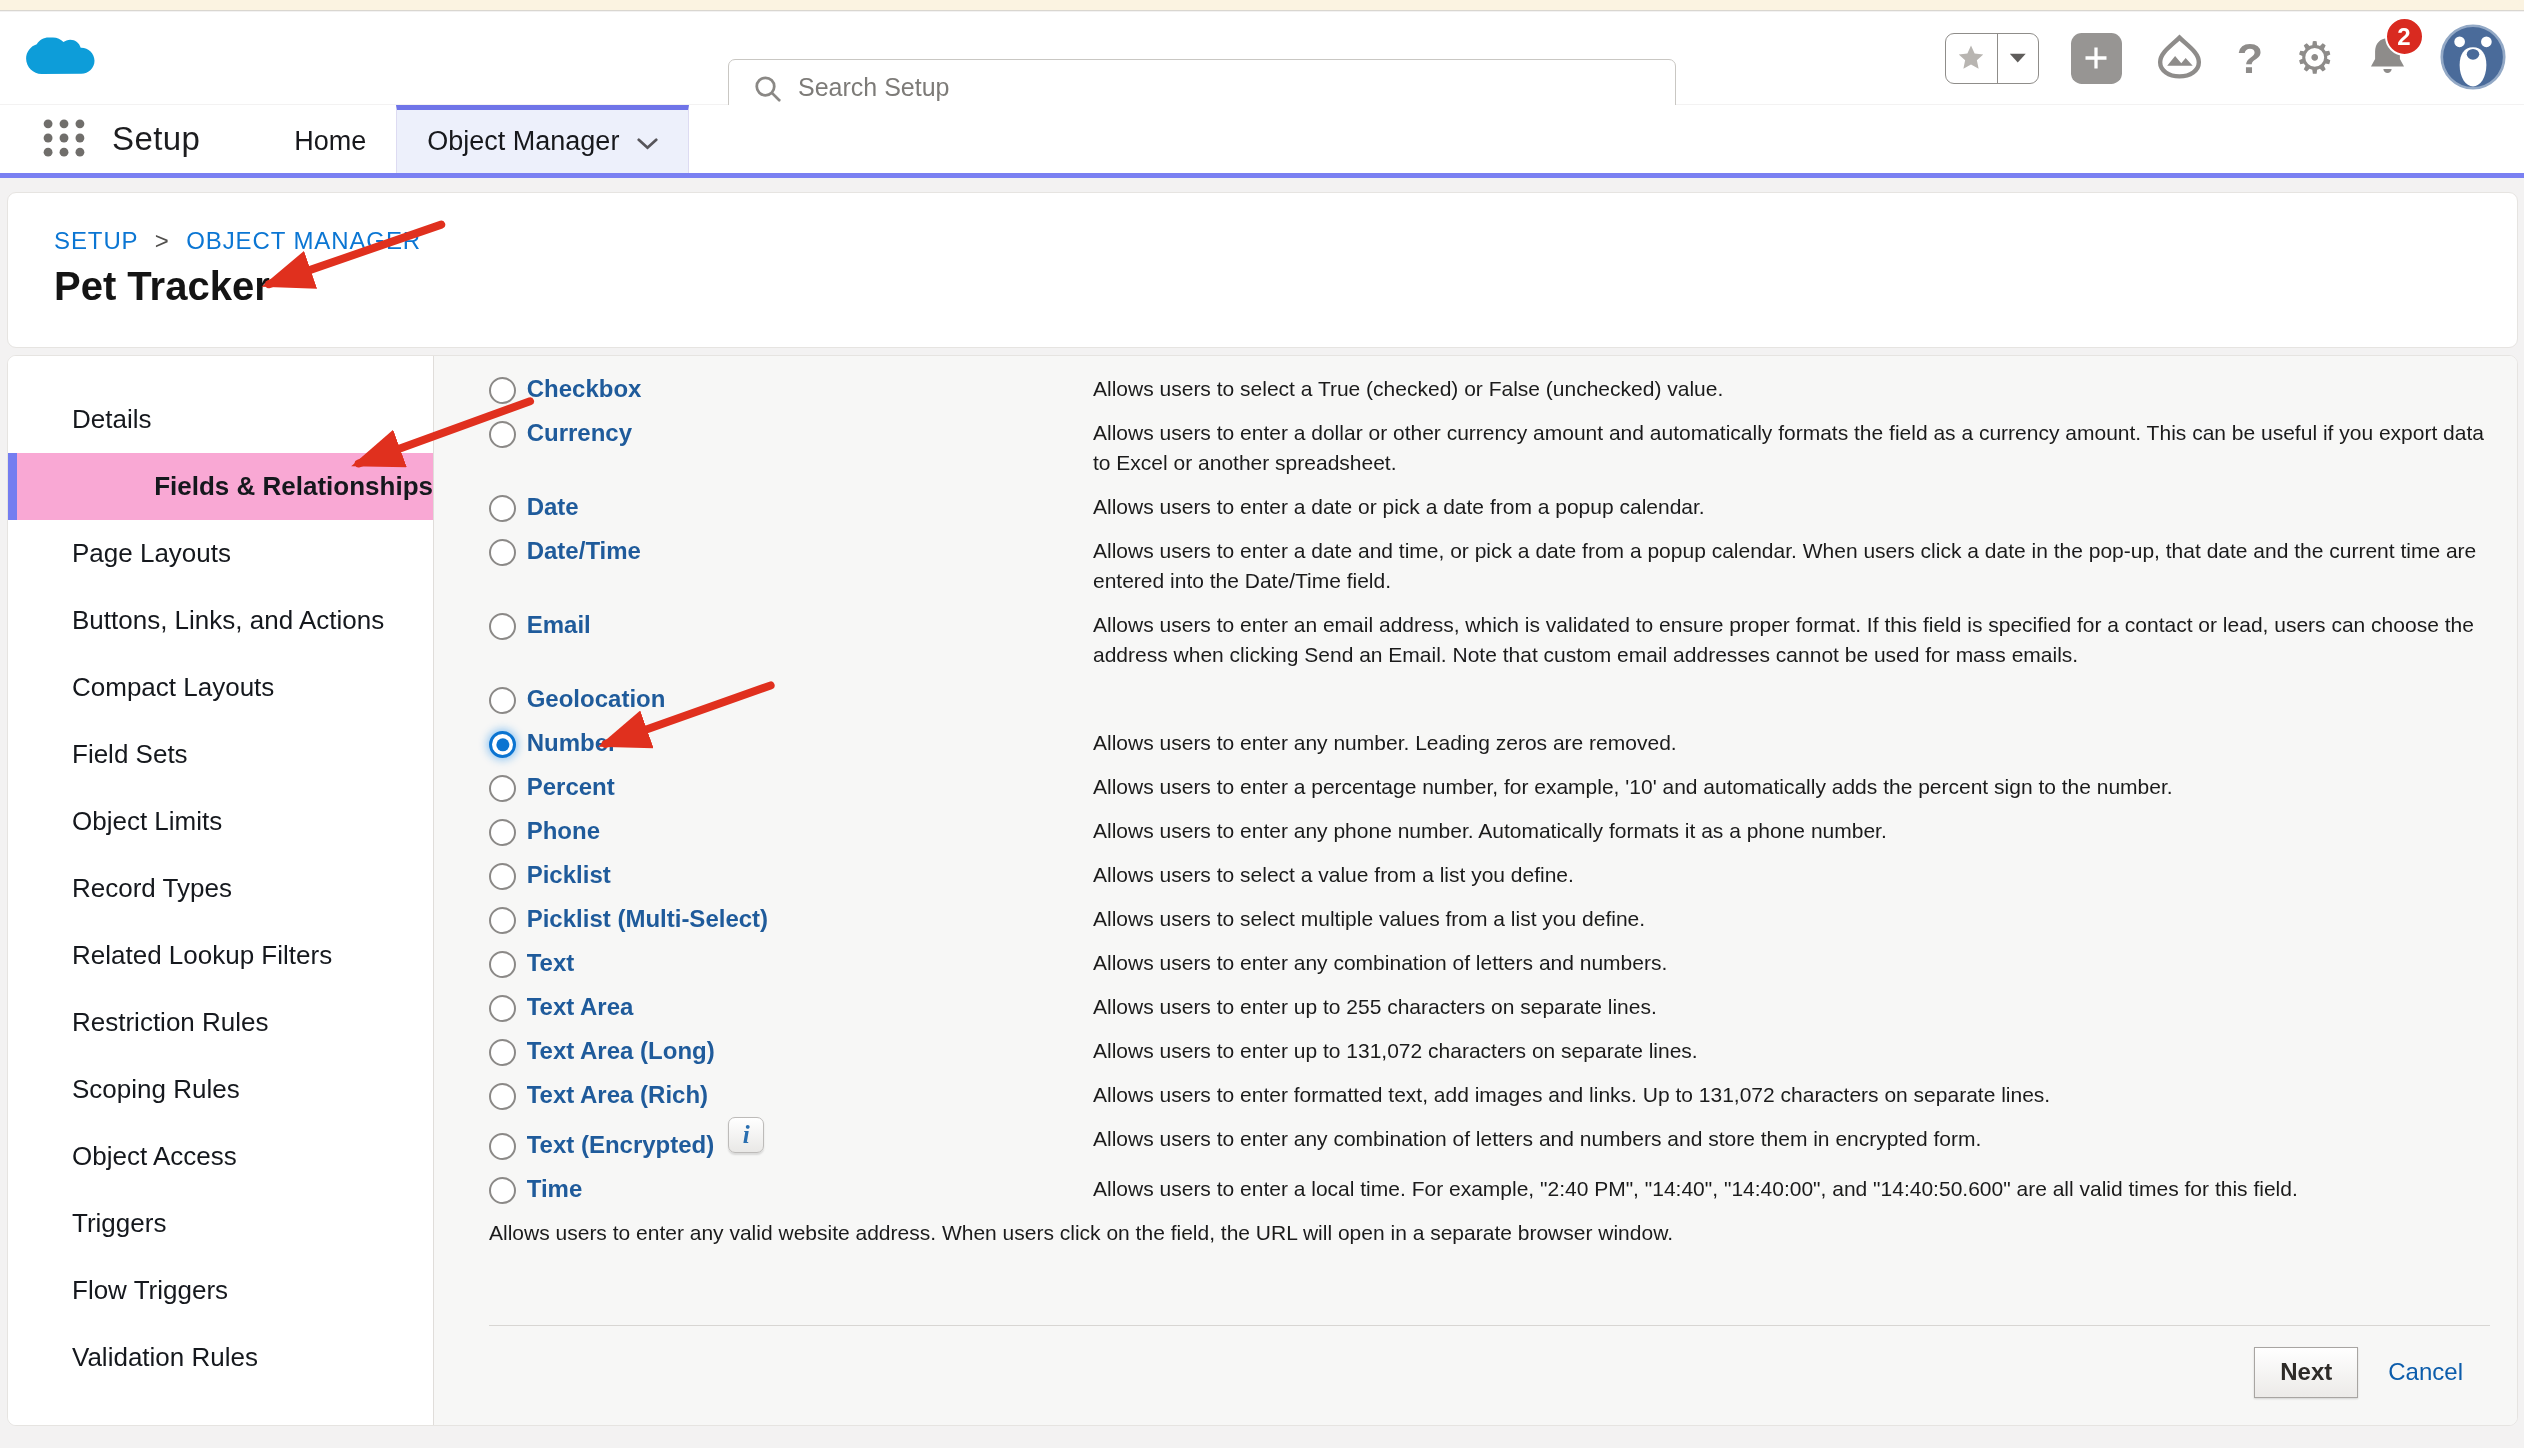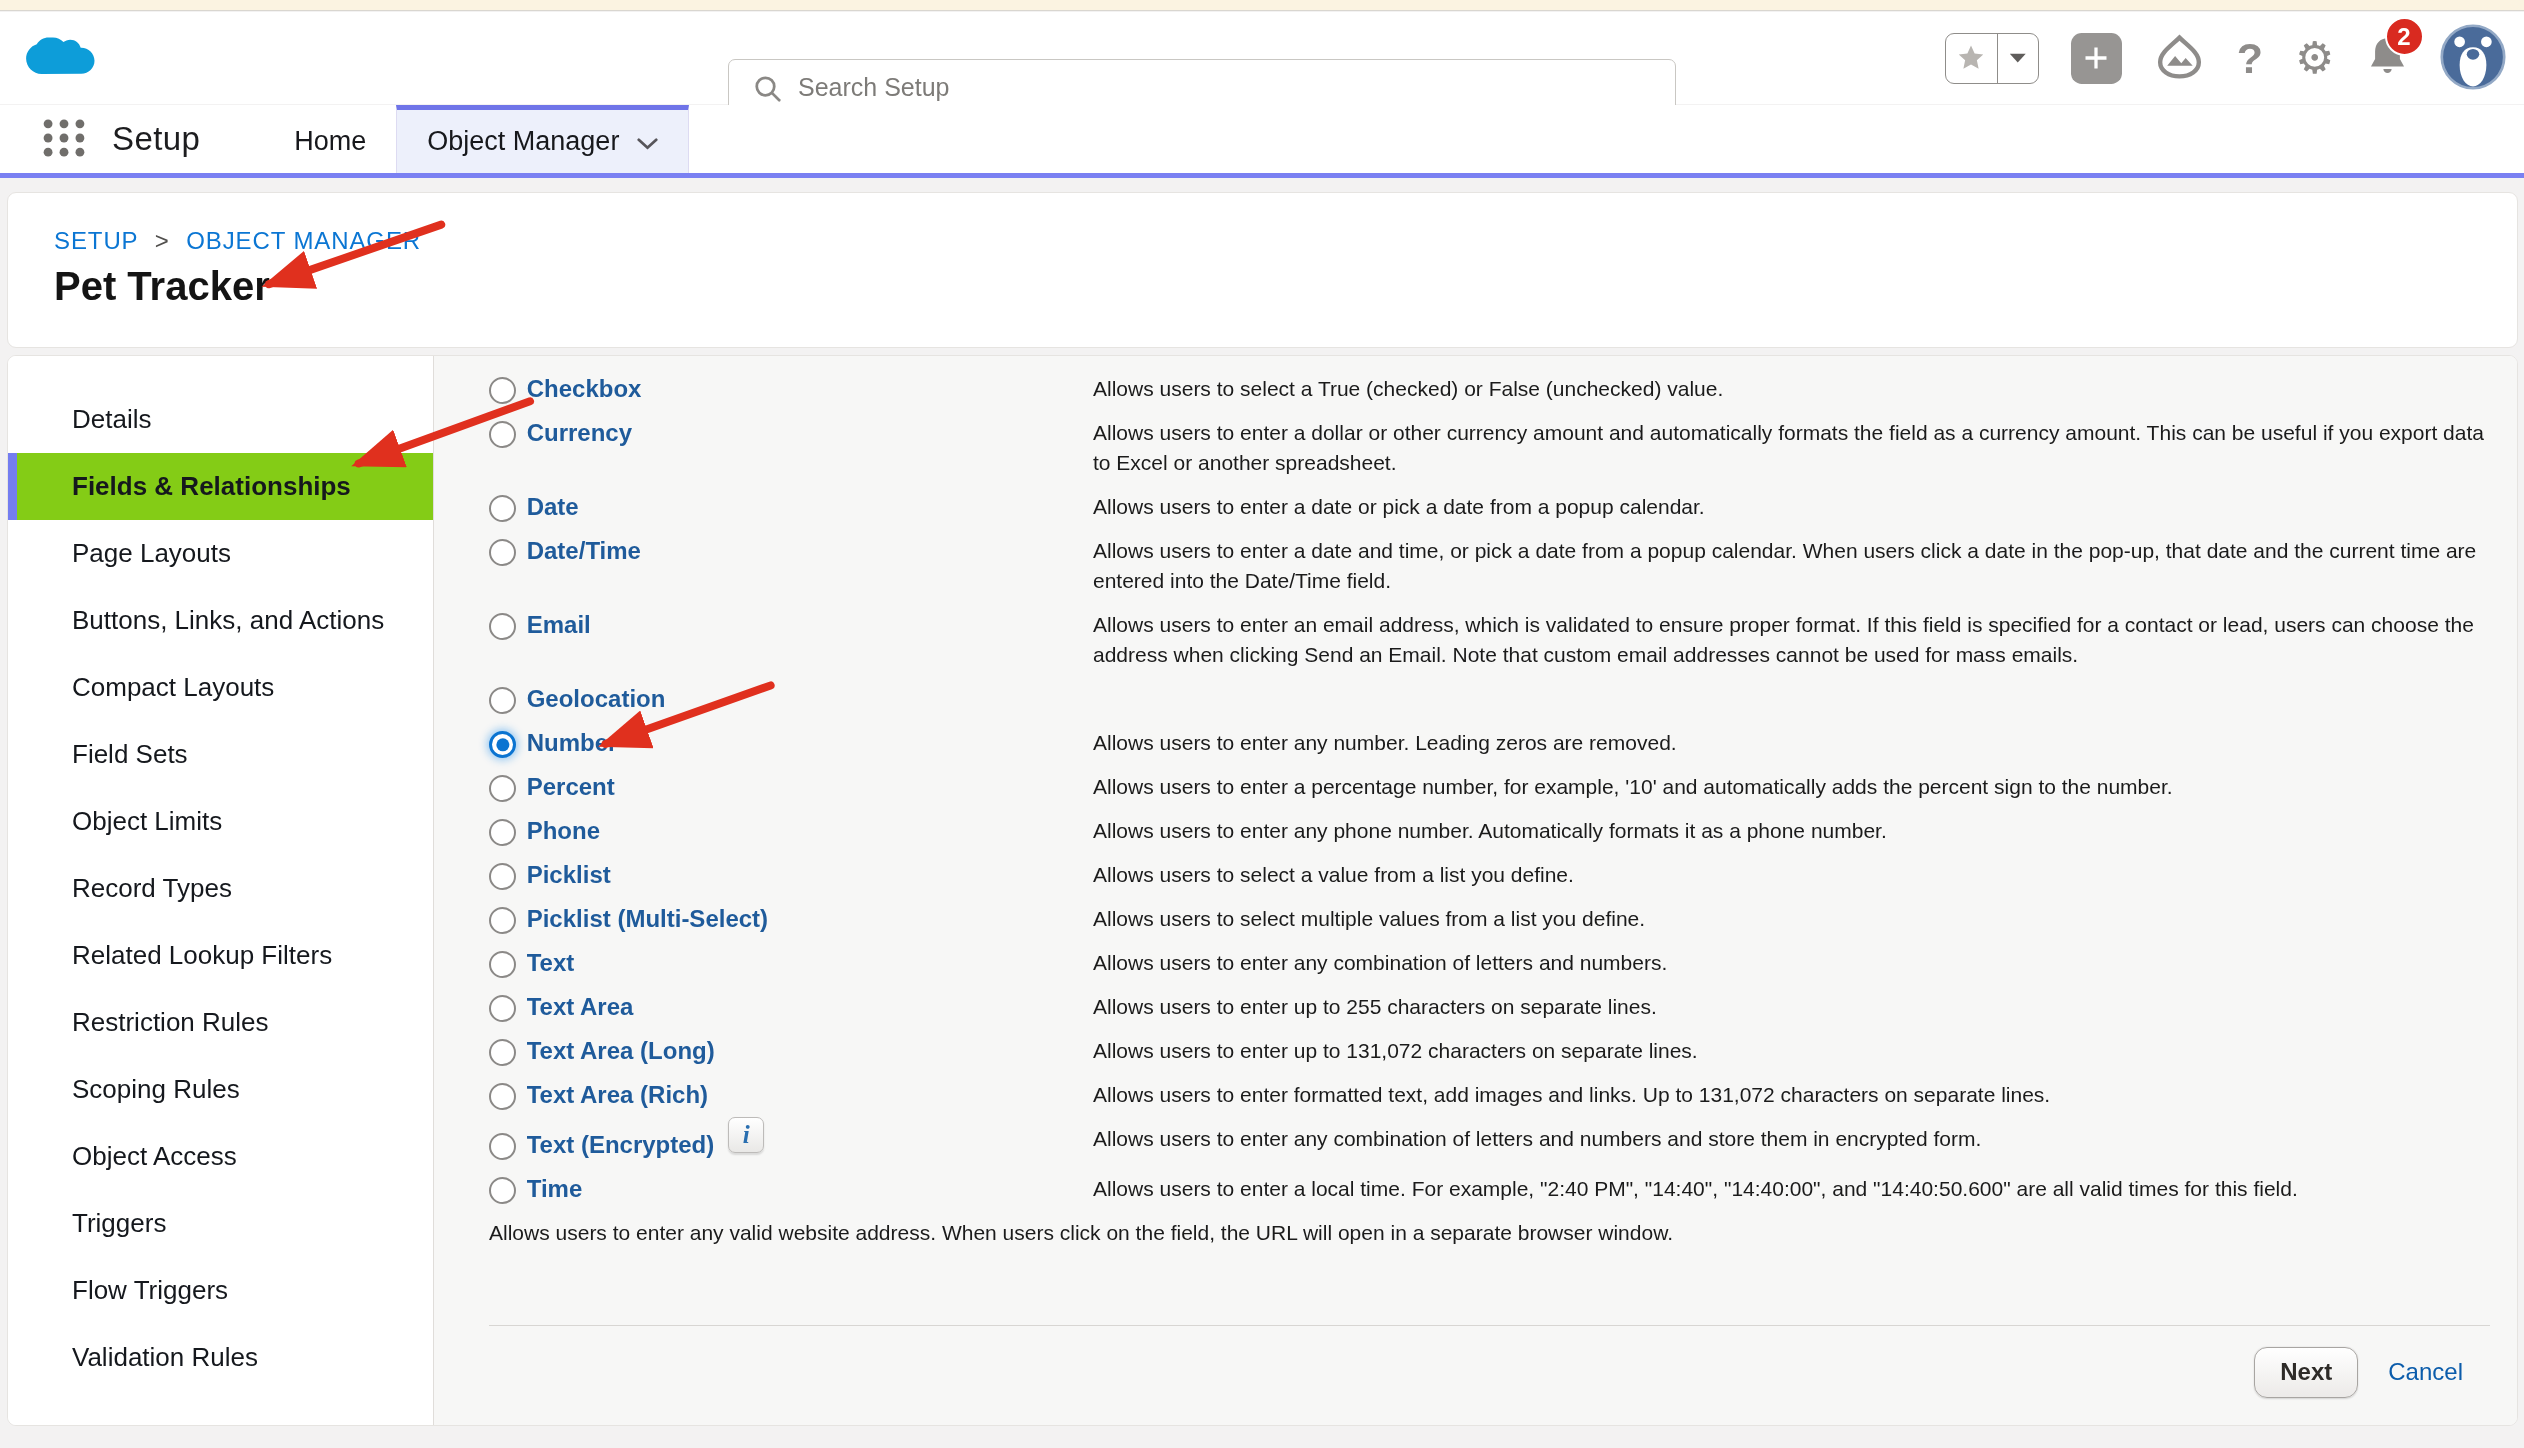--- a/index.html
+++ b/index.html
@@ -53,41 +53,41 @@
   .crumb-link { color:#0b76d3; text-decoration:none; cursor:pointer; }
   .crumb-sep { color:#514f4d; margin:0 9px; }
   .obj-title { position:absolute; left:46px; top:71px; font-size:40px; font-weight:bold; color:#141414; }
 
   
   .content-card { position:absolute; left:7px; right:7px; top:355px; height:1071px;
     background:#fff; border:0.9px solid #e6e4e1; border-radius:9px; display:flex; overflow:hidden; }
   .sidebar { width:426px; flex:0 0 auto; border-right:1.8px solid #e0ddda; padding-top:30px; background:#fff; }
   .sidebar-item { height:67px; display:flex; align-items:center; padding-left:55px; font-size:26px;
     color:#15181d; border-left:9px solid transparent; cursor:pointer; }
-  .sidebar-item.selected { background:#84cc16; border-left-color:#747df0; font-weight:bold; }
+  .sidebar-item.selected { background:#f9a8d4; border-left-color:#747df0; font-weight:bold;justify-content:flex-end; }
 
   .main { flex:1; background:#f7f7f6; display:flex; flex-direction:column; padding:18px 27px 0 55px; }
   .field-row { display:flex; align-items:flex-start; padding-bottom:14px; }
   .label-cell { width:604px; flex:0 0 auto; display:flex; align-items:flex-end; }
   .radio { position:relative; width:27px; height:27px; flex:0 0 auto; border:2.7px solid #8b8987;
     border-radius:50%; background:#fff; cursor:pointer; }
   .radio.checked { border:3.6px solid #0b74d1; box-shadow:0 0 9px 1.8px rgba(21,137,238,.45); }
   .radio.checked::after { content:""; position:absolute; left:50%; top:50%; width:13.3px; height:13.3px;
     transform:translate(-50%,-50%); border-radius:50%; background:#0b74d1; }
   .type-label { font-size:24px; font-weight:bold; color:#1f5b9b; margin-left:10.7px; line-height:30px; cursor:pointer; }
   .info-btn { display:inline-flex; align-items:center; justify-content:center; width:36px; height:36px;
     margin-left:14px; transform:translateY(-7px); border:1.8px solid #bdbbb9; border-radius:7px;
     background:linear-gradient(#ffffff,#e9e8e6); box-shadow:0 1.8px 1.8px rgba(0,0,0,.12);
     color:#2a6fb0; font-family:"Liberation Serif", serif; font-style:italic; font-weight:bold; font-size:25px; cursor:pointer; }
   .desc-cell { flex:1; max-width:1429px; font-size:21px; line-height:30px; color:#1b1b1b; }
 
   .wizard-footer { margin-top:auto; border-top:1.8px solid #d8d6d3; padding:21px 27px 27px;
     display:flex; justify-content:flex-end; align-items:center; gap:30px; }
   .next-btn { font-family:"Liberation Sans", sans-serif; font-size:24px; font-weight:bold; color:#2e2b28;
-    padding:10.7px 25px; border:1.8px solid #a8a5a2; border-radius:13px;
+    padding:10.7px 25px; border:1.8px solid #a8a5a2; border-radius:0;
     background:linear-gradient(#ffffff,#eceae8); box-shadow:0 0.9px 1.8px rgba(0,0,0,.15); cursor:pointer; }
   .cancel-link { font-size:24px; color:#0b5cab; text-decoration:none; cursor:pointer; }
 
   
   #annotations { position:absolute; left:0; top:0; width:2525px; height:1449px; pointer-events:none; z-index:40; }
 </style>
 </head>
 <body>
 
 <div class="page">

